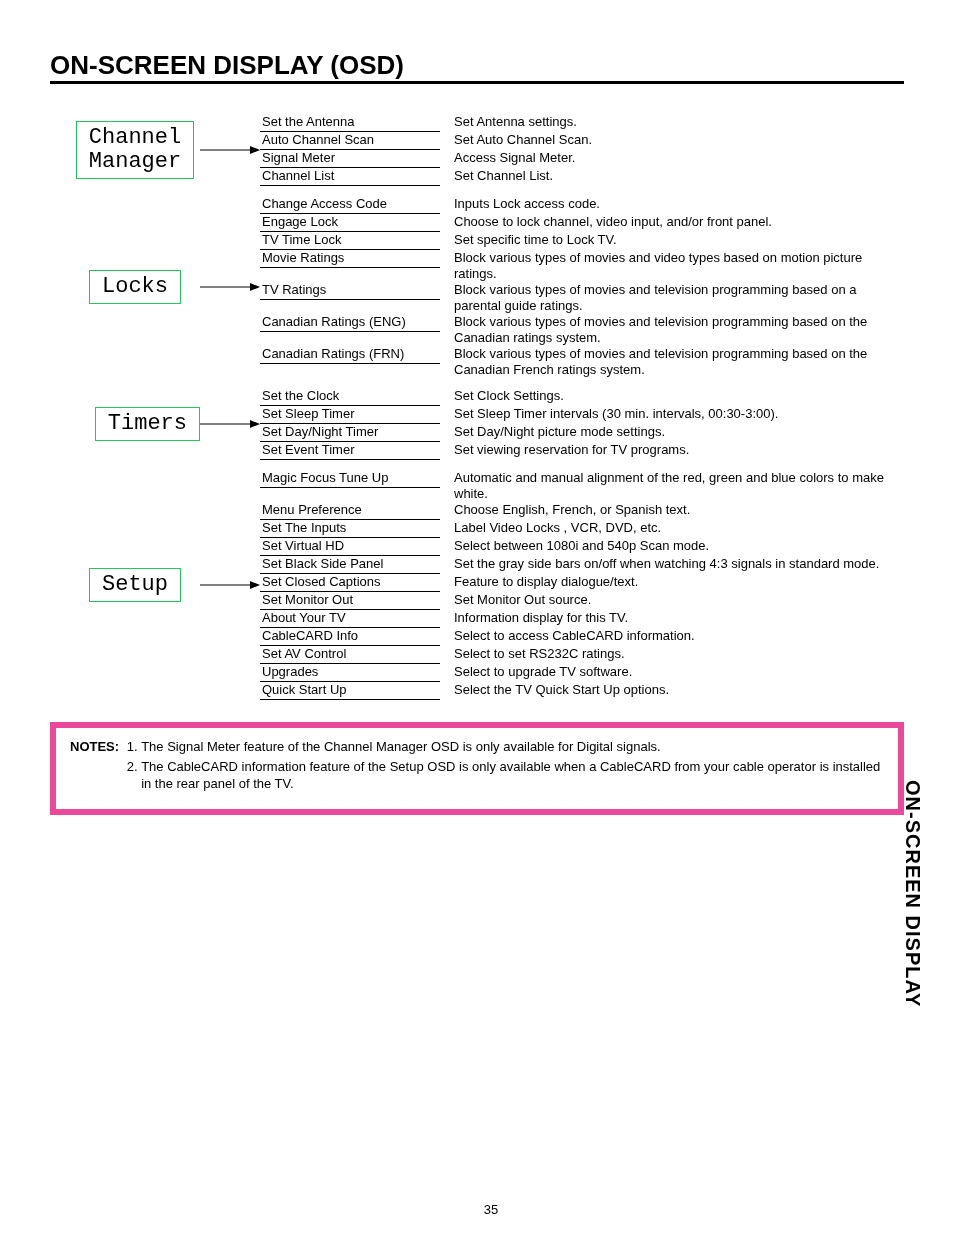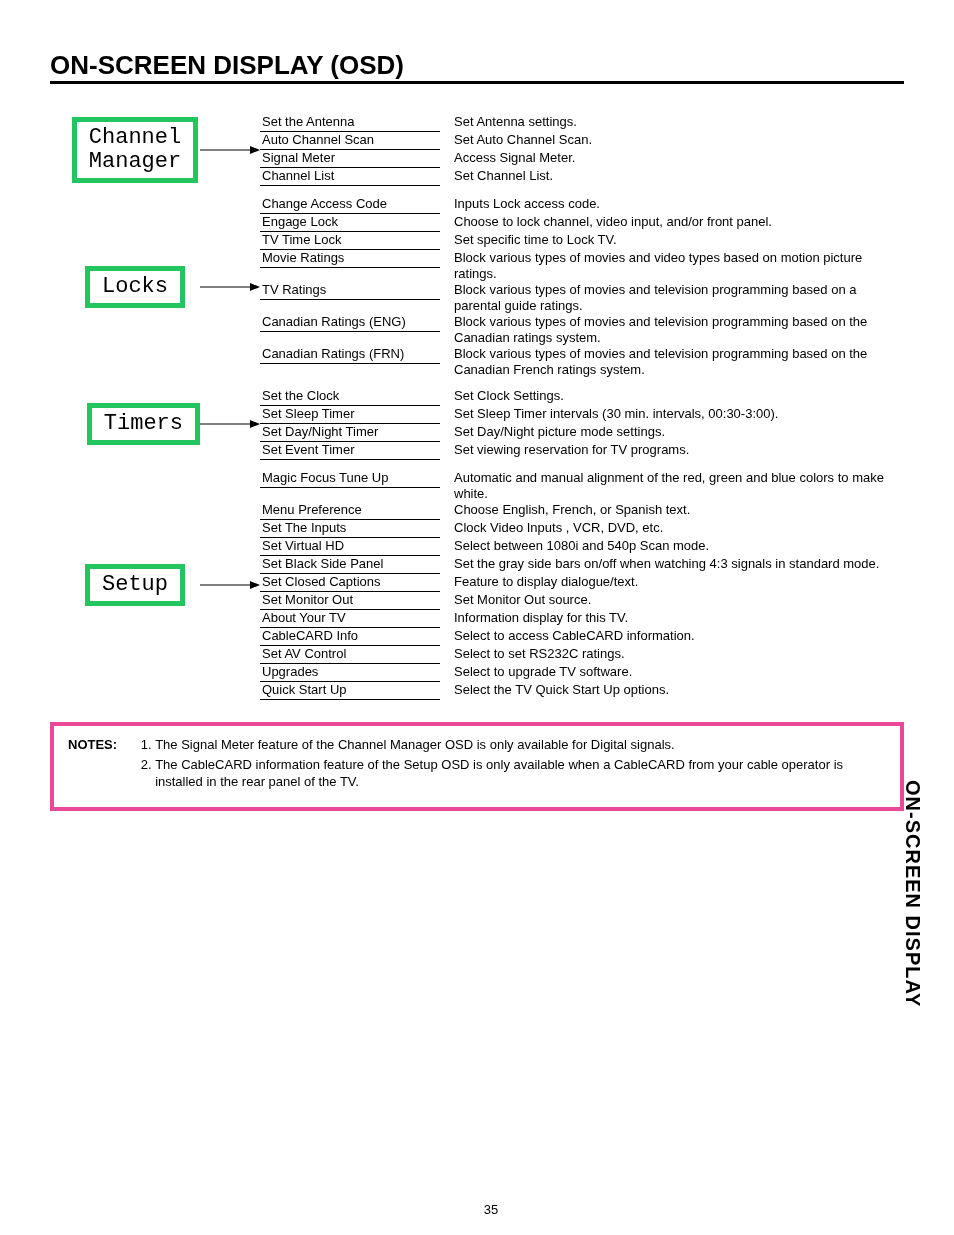--- a/index.html
+++ b/index.html
@@ -19,21 +19,21 @@
     border-bottom: 3px solid #000;
     padding-bottom: 0;
     margin-bottom: 30px;
   }
   .diagram {
     position: relative;
     margin-left: 20px;
   }
   .category-box {
     position: absolute;
-    border: 5px solid #22c55e;
+    border: 1px solid #22c55e;
     font-family: "Courier New", monospace;
     font-size: 22px;
     text-align: center;
     padding: 4px 12px;
     background: #fff;
     line-height: 1.1;
   }
   .item-label {
     border-bottom: 1px solid #000;
     font-size: 13px;
@@ -49,25 +49,25 @@
     position: relative;
     margin-bottom: 10px;
   }
   .table-grid {
     display: grid;
     grid-template-columns: 180px 450px;
     column-gap: 14px;
   }
   .table-grid .item-label { align-self: start; }
   .notes-box {
-    border: 4px solid #ec4899;
+    border: 6px solid #ec4899;
     margin-top: 22px;
     padding: 10px 14px 14px 14px;
     display: flex;
-    gap: 16px;
+    gap: 0;
     font-size: 13px;
     line-height: 1.35;
   }
   .notes-label { font-weight: bold; white-space: nowrap; }
   .notes-list { list-style: decimal; margin-left: 22px; }
   .notes-list li { margin-bottom: 2px; }
   .side-tab {
     position: absolute;
     right: 30px;
     top: 780px;
@@ -203,21 +203,21 @@
         </div>
         <div class="table-grid" style="flex:1;">
 
       <div class="item-label">Magic Focus Tune Up</div>
       <div class="desc-text">Automatic and manual alignment of the red, green and blue colors to make white.</div>
 
       <div class="item-label">Menu Preference</div>
       <div class="desc-text">Choose English, French, or Spanish text.</div>
 
       <div class="item-label">Set The Inputs</div>
-      <div class="desc-text">Clock Video Inputs , VCR, DVD, etc.</div>
+      <div class="desc-text">Label Video Locks , VCR, DVD, etc.</div>
 
       <div class="item-label">Set Virtual HD</div>
       <div class="desc-text">Select between 1080i and 540p Scan mode.</div>
 
       <div class="item-label">Set Black Side Panel</div>
       <div class="desc-text">Set the gray side bars on/off when watching 4:3 signals in standard mode.</div>
 
       <div class="item-label">Set Closed Captions</div>
       <div class="desc-text">Feature to display dialogue/text.</div>
 

